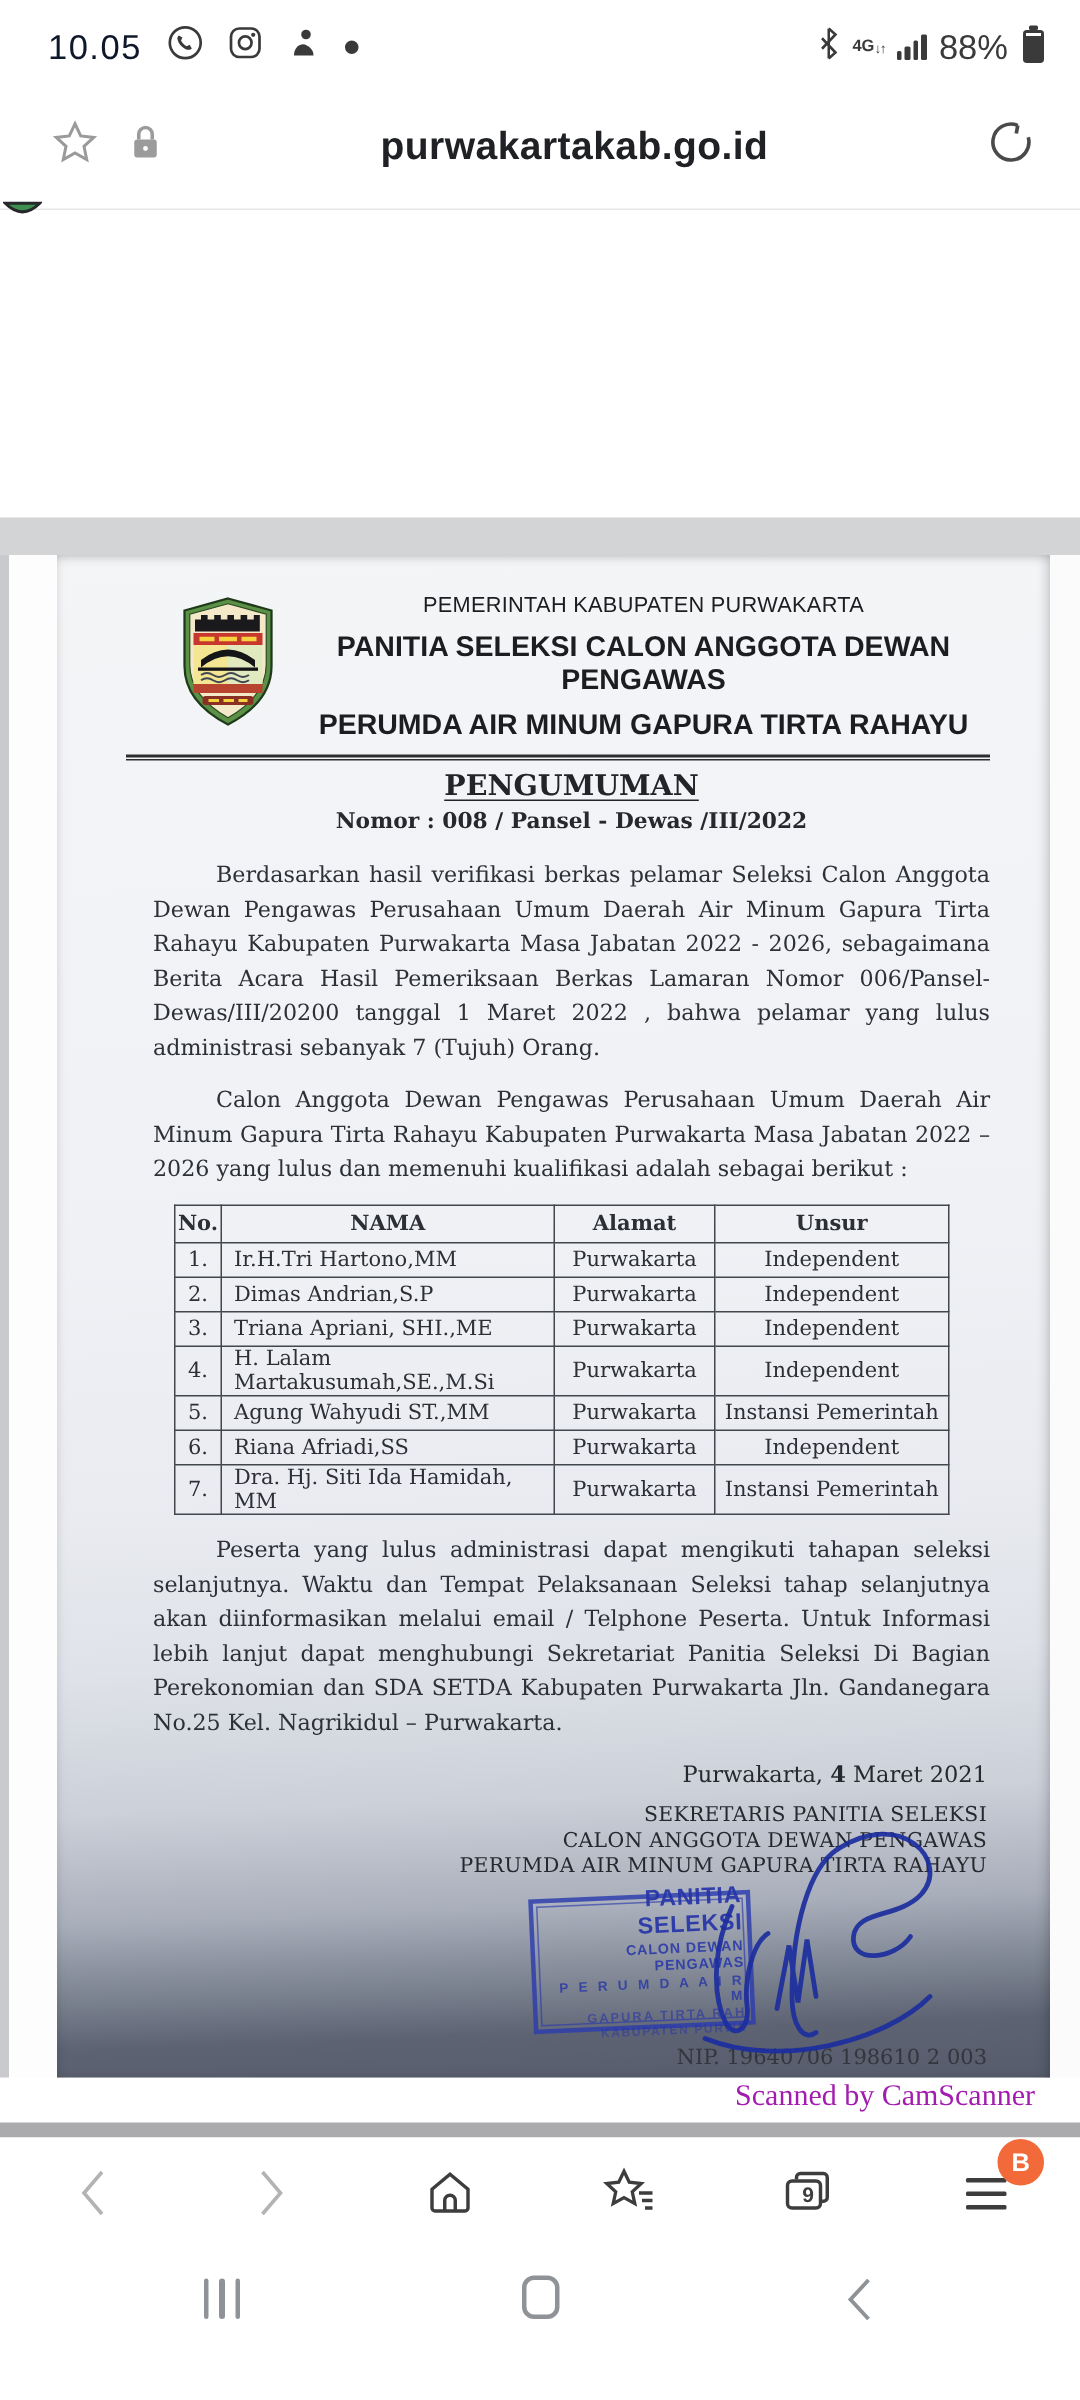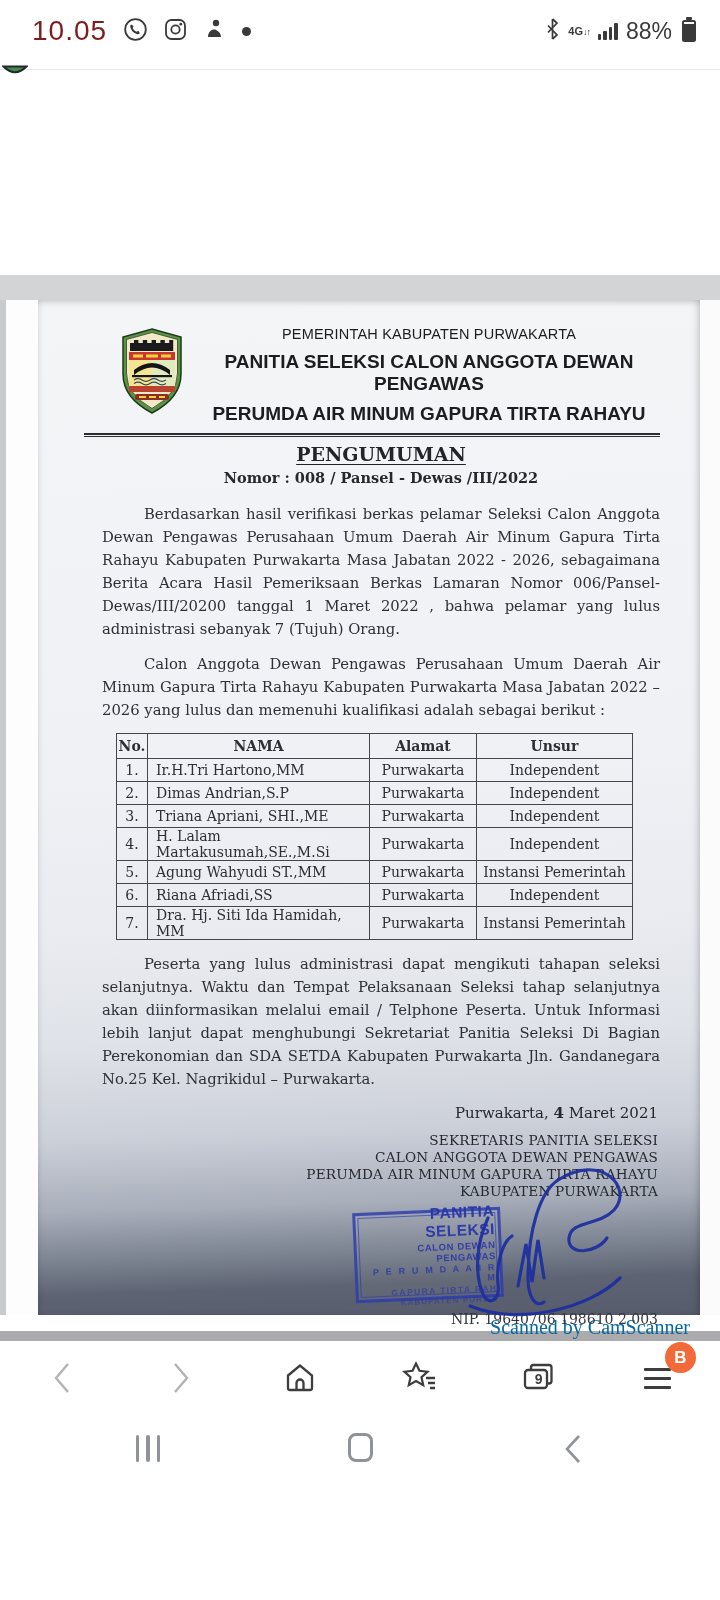--- a/index.html
+++ b/index.html
@@ -2,21 +2,21 @@
 <html><head>
 <meta charset="utf-8">
 <style>
   * { margin:0; padding:0; box-sizing:border-box; }
   html,body { background:#fff; }
   #app { position:relative; width:720px; height:1600px; background:#fff; overflow:hidden;
          font-family:"Liberation Sans", sans-serif; }
 
   
   .status-bar { height:62px; display:flex; align-items:center; padding:0 24px 0 32px; background:#fff; }
-  .clock { font-size:28px; color:#7f1d1d; letter-spacing:1px; }
+  .clock { font-size:23px; color:#0f172a; letter-spacing:1px; }
   .sb-left-icons { display:flex; align-items:center; gap:15px; margin-left:16px; }
   .sb-spacer { flex:1; }
   .sb-right { display:flex; align-items:center; gap:8px; }
   .fourg { display:flex; flex-direction:row; align-items:flex-end; line-height:1; color:#3a3a3a; }
   .fourg .g { font-size:11px; font-weight:bold; }
   .fourg .arrows { font-size:9px; letter-spacing:-1px; }
   .sigbars { display:flex; align-items:flex-end; gap:2px; height:17px; }
   .sigbars i { display:block; width:3.5px; background:#3a3a3a; border-radius:1px; }
   .sigbars i:nth-child(1){height:6px;} .sigbars i:nth-child(2){height:9px;}
   .sigbars i:nth-child(3){height:13px;} .sigbars i:nth-child(4){height:17px;}
@@ -85,22 +85,22 @@
   .st2 { color:rgba(38,52,168,.85); font-size:9.5px; font-weight:bold; letter-spacing:.6px; }
   .st3 { color:rgba(38,52,168,.8); font-size:9px; font-weight:bold; letter-spacing:2.2px; }
   .st4 { color:rgba(38,52,168,.6); font-size:8.5px; font-weight:bold; letter-spacing:1.4px; }
   .st5 { color:rgba(38,52,168,.5); font-size:8px; font-weight:bold; letter-spacing:1.1px; }
   .signature-svg { position:absolute; left:138px; top:-44px; }
   .signer-name { display:inline-block; font-size:15px; font-weight:bold; color:#202227;
                  border-bottom:2px solid #24262b; padding-bottom:1px; margin-top:4px; }
   .signer-nip { font-size:14px; color:#33363e; margin-top:3px; }
 
   
-  .cam-row { height:16px; background:#fff; text-align:right; padding-right:30px;
-             font-family:"Liberation Serif", serif; font-size:20px; color:#0369a1; line-height:24px; }
+  .cam-row { height:30px; background:#fff; text-align:right; padding-right:30px;
+             font-family:"Liberation Serif", serif; font-size:20px; color:#a21caf; line-height:24px; }
   .divider-bar { height:10px; background:#ababad; }
 
   .toolbar { height:74px; background:#fff; display:flex; align-items:center; justify-content:space-between;
              padding:0 40px; }
   .tb-btn { display:flex; align-items:center; justify-content:center; position:relative; width:44px; height:44px; }
   .tab-num { position:absolute; left:10px; top:15px; width:24px; text-align:center;
              font-size:14px; font-weight:bold; color:#3d3d3d; }
   .menu-lines { display:flex; flex-direction:column; gap:6px; }
   .menu-lines i { display:block; width:27px; height:3px; background:#3d3d3d; border-radius:1px; }
   .badge { position:absolute; top:-14px; right:-16px; width:31px; height:31px; border-radius:50%;
@@ -157,20 +157,41 @@
           <i></i>
           <i></i>
           <i></i>
           <i></i>
         </span>
       <span class="batt-pct">88%</span>
       <span class="battery"></span>
     </span>
   </div>
 
+  <div class="url-bar">
+    <span>
+      <svg width="32" height="32" viewBox="0 0 32 32">
+          <path d="M16 3.5 L19.8 11.6 L28.5 12.6 L22 18.6 L23.8 27.3 L16 22.9 L8.2 27.3 L10 18.6 L3.5 12.6 L12.2 11.6 Z" fill="none" stroke="#9a9a9a" stroke-width="2"></path>
+        </svg>
+    </span>
+    <span style="margin-left:20px;">
+      <svg width="22" height="26" viewBox="0 0 22 26">
+          <path d="M6.5 11 V7.5 a4.5 4.5 0 0 1 9 0 V11" fill="none" stroke="#9b9b9b" stroke-width="2.4"></path>
+          <rect x="3.5" y="11" width="15" height="12" rx="2" fill="#9b9b9b"></rect>
+          <circle cx="11" cy="17" r="1.6" fill="#fff"></circle>
+        </svg>
+    </span>
+    <span class="url-text">purwakartakab.go.id</span>
+    <span>
+      <svg width="32" height="32" viewBox="0 0 32 32">
+          <path d="M20.5 4.6 A 12 12 0 1 0 27.5 12.5" fill="none" stroke="#4a4a4a" stroke-width="2.4"></path>
+          <path d="M20.5 4.6 L19.5 10" fill="none" stroke="#4a4a4a" stroke-width="2.4"></path>
+        </svg>
+    </span>
+  </div>
 
   <div class="sub-strip">
     <div class="hairline"></div>
     <span class="crescent">
       <svg width="26" height="13" viewBox="0 0 26 13">
           <path d="M1.5 1.5 Q13 13 24.5 1.5 Z" fill="#3f8f4f" stroke="#26292b" stroke-width="2"></path>
         </svg>
     </span>
   </div>
 
@@ -281,21 +302,20 @@
 
         <div class="sig-area">
           <div class="dateline">
             <span>Purwakarta,</span>
             <b>4</b>
             <span>Maret 2021</span>
           </div>
           <div class="sig-line">SEKRETARIS PANITIA SELEKSI</div>
           <div class="sig-line">CALON ANGGOTA DEWAN PENGAWAS</div>
           <div class="sig-line">PERUMDA AIR MINUM GAPURA TIRTA RAHAYU</div>
-          <div class="sig-line">KABUPATEN PURWAKARTA</div>
 
           <div class="stamp-zone">
             <div class="stamp">
               <div class="stamp-inner">
                 <div class="st1">PANITIA SELEKSI</div>
                 <div class="st2">CALON DEWAN PENGAWAS</div>
                 <div class="st3">P E R U M D A  A I R  M</div>
                 <div class="st4">GAPURA TIRTA RAH</div>
                 <div class="st5">KABUPATEN PURWA</div>
               </div>

